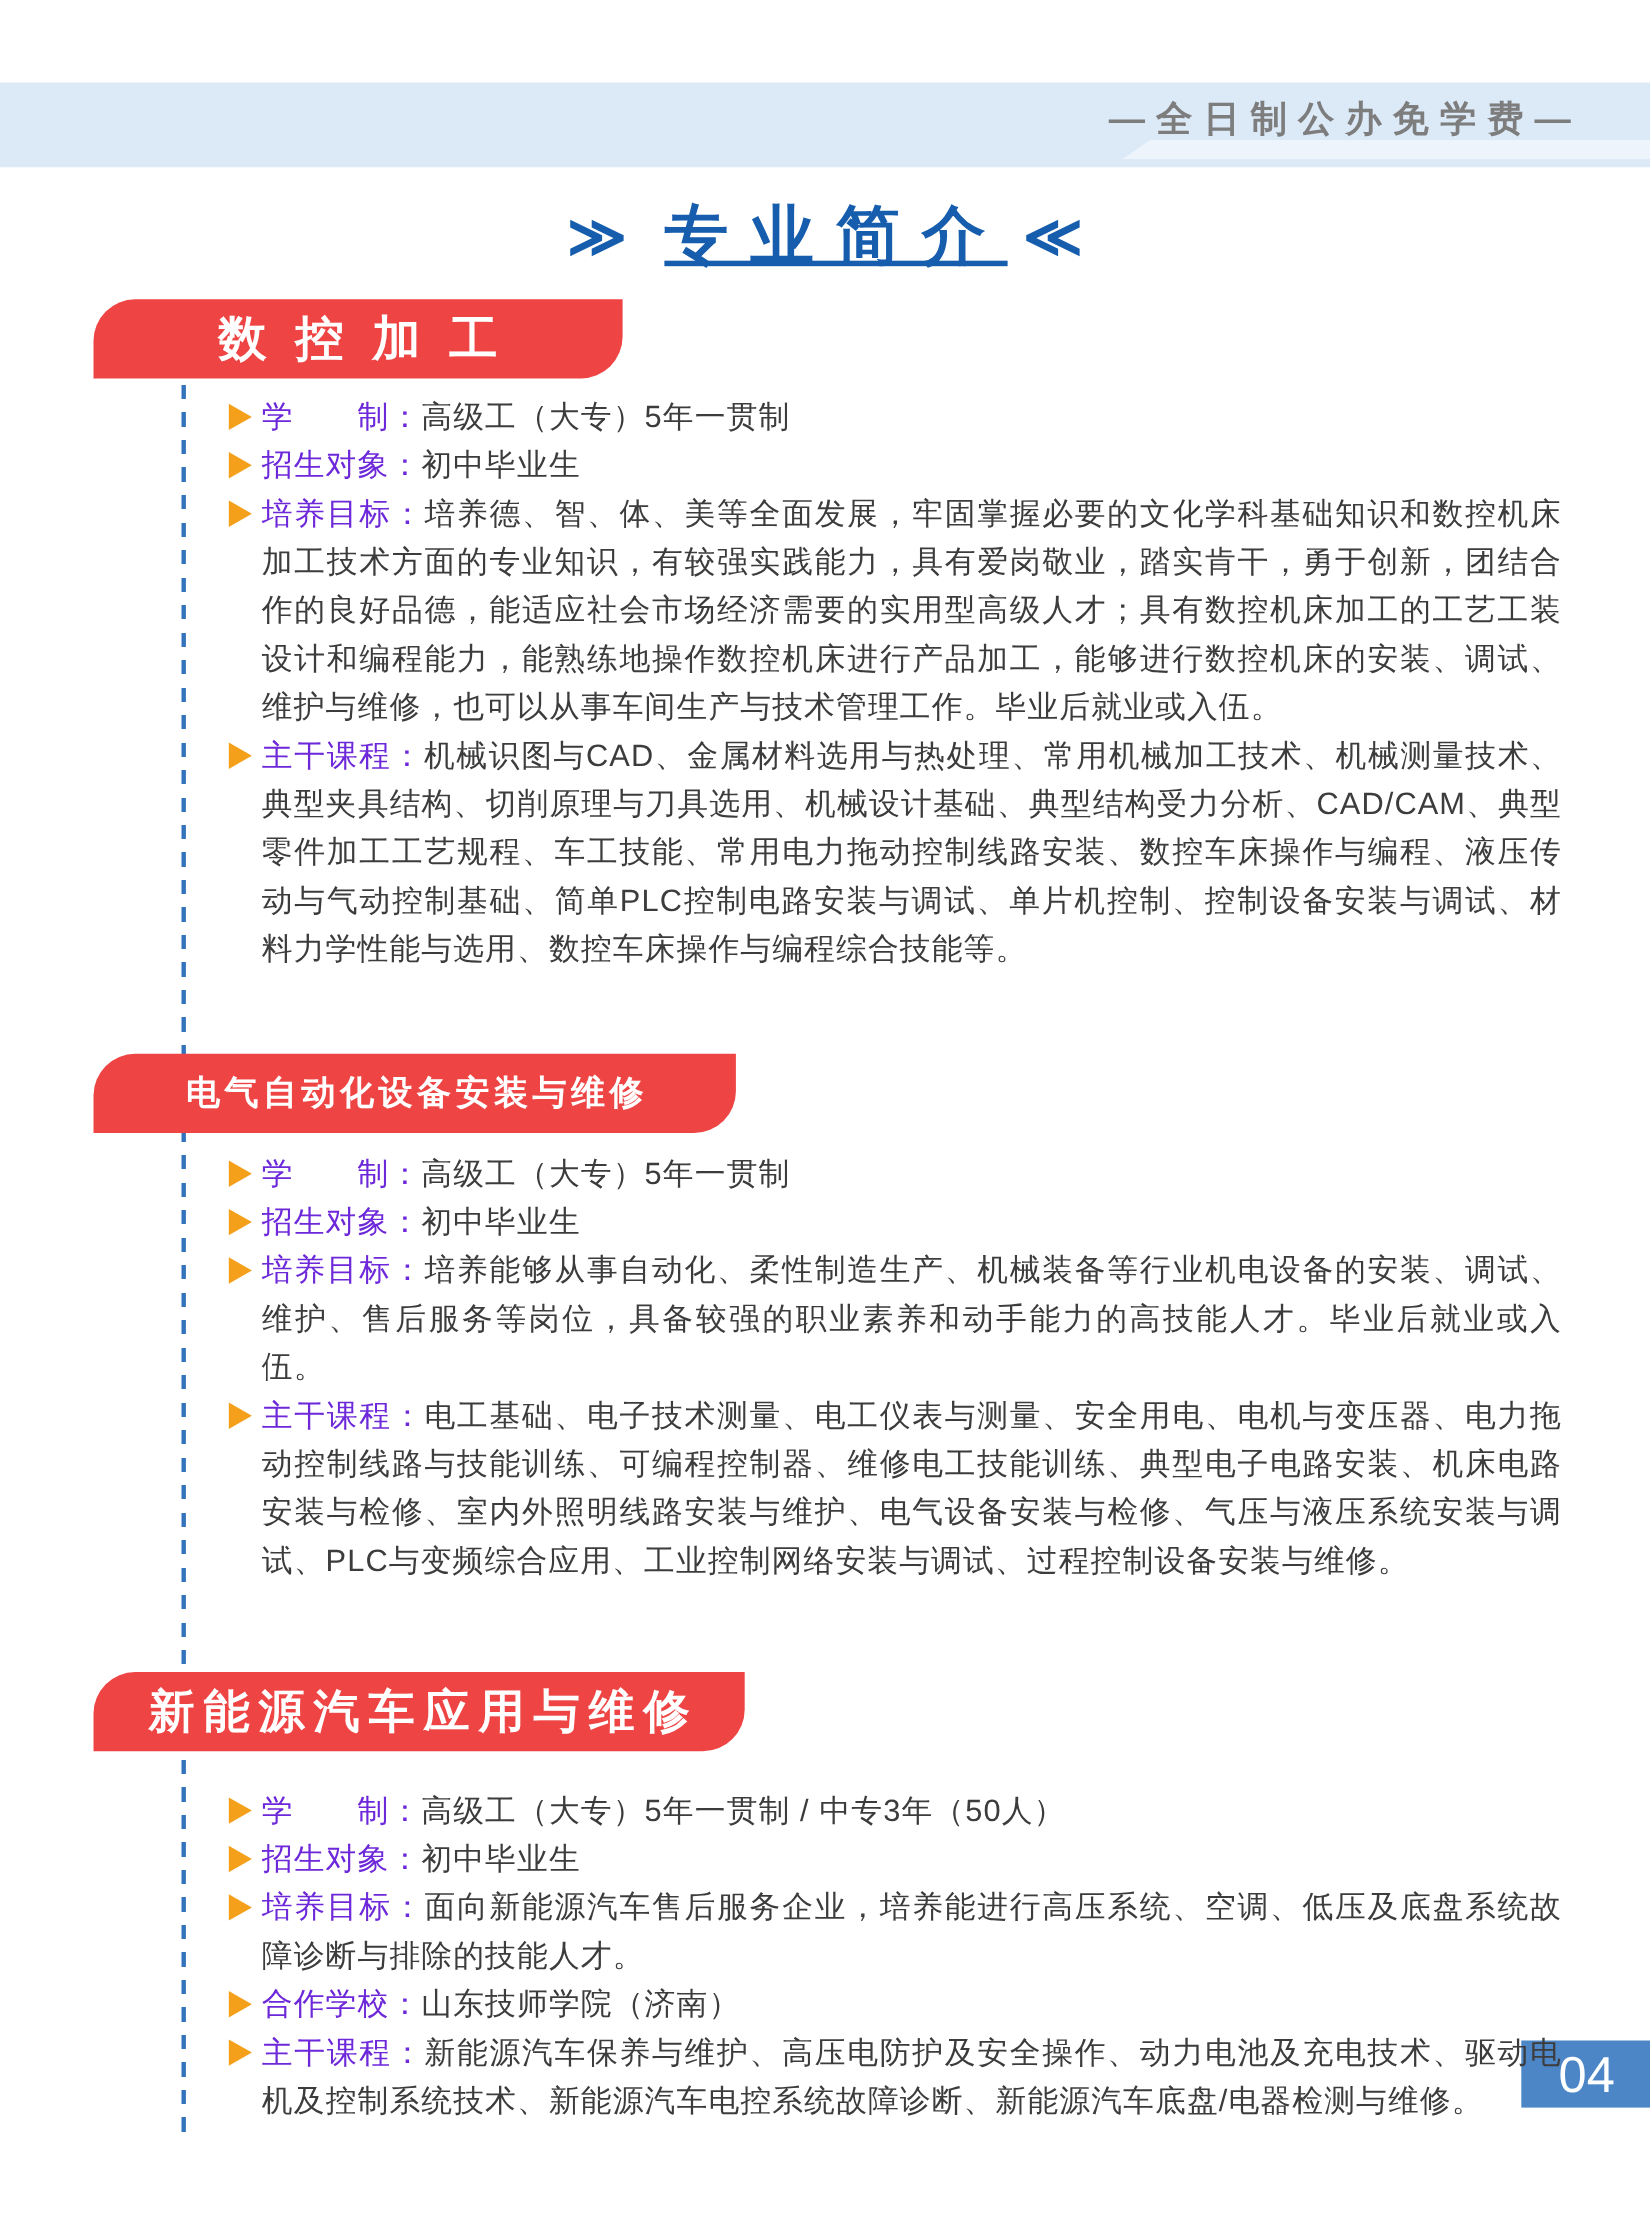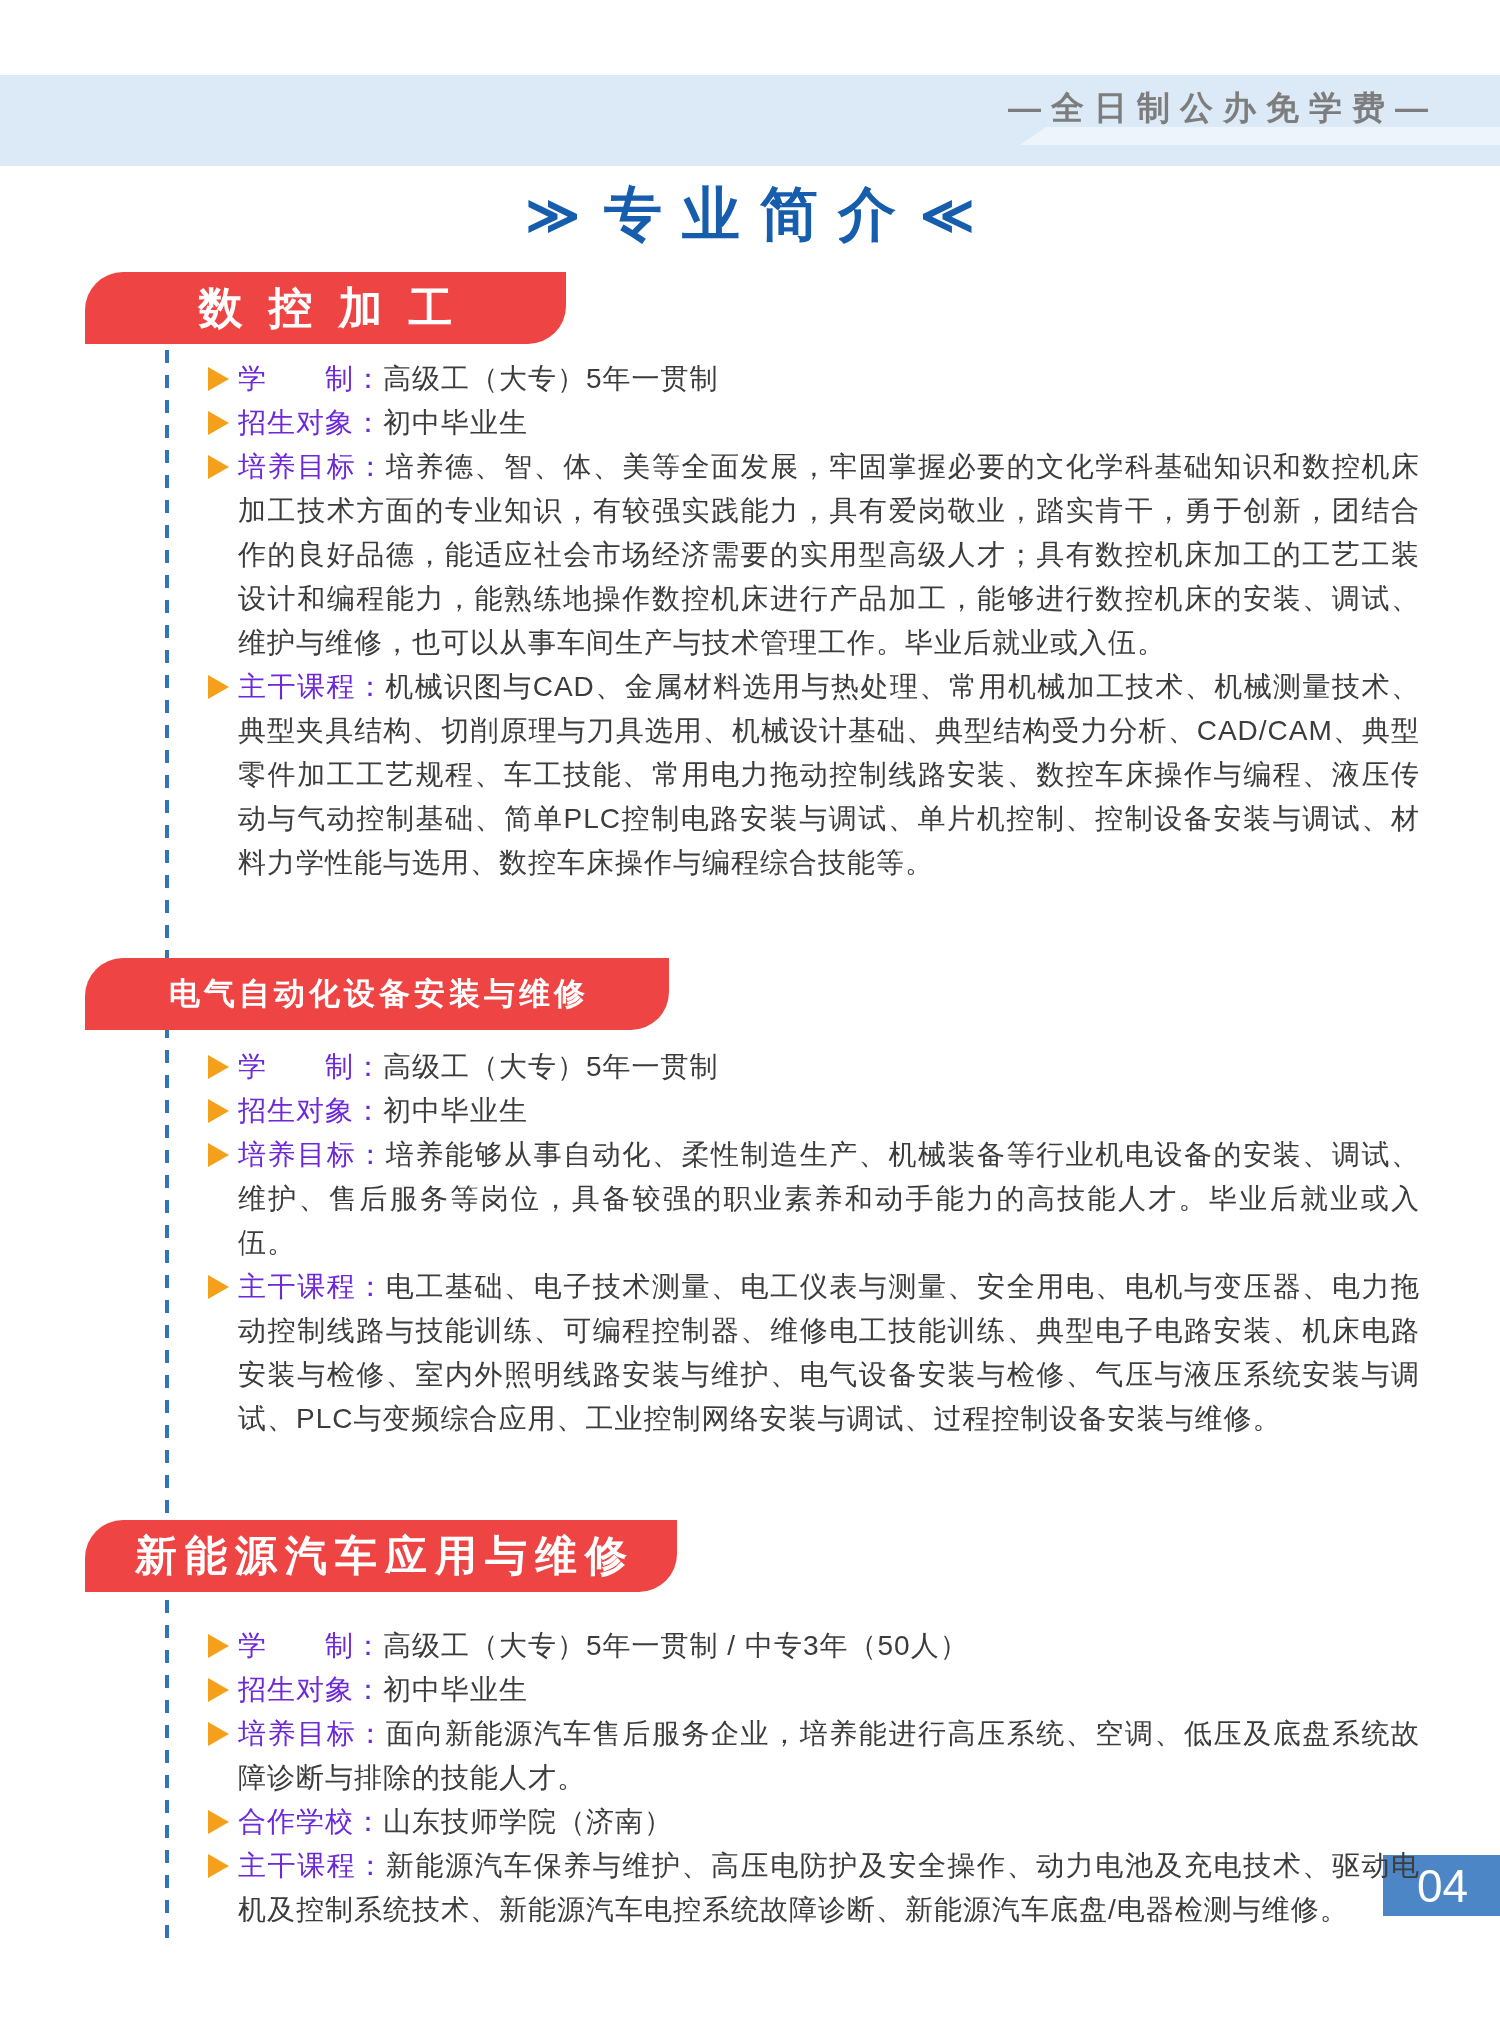--- a/index.html
+++ b/index.html
@@ -1,31 +1,31 @@
 <!DOCTYPE html>
 <html><head>
 <meta charset="utf-8">
 <style>
   html,body{margin:0;padding:0;background:#fff;}
   .page{position:relative;width:1500px;height:2036px;background:#ffffff;overflow:hidden;
         font-family:"Liberation Sans","DejaVu Sans",sans-serif;}
 
   
-  .topband{position:absolute;left:0;top:75px;width:1500px;height:91px;background:#dce9f7;}
+  .topband{position:absolute;left:0;top:75px;width:1500px;height:77px;background:#dce9f7;}
   .topband-text{position:absolute;right:62px;top:11px;font-size:33px;letter-spacing:10px;
         color:#7d7d7d;font-weight:bold;white-space:nowrap;}
   .topband-strip{position:absolute;right:0;top:52px;width:480px;height:18px;background:#edf4fb;
         clip-path:polygon(26px 0,100% 0,100% 100%,0 100%);}
 
   
   .title-row{position:absolute;left:0;top:172px;width:1500px;height:86px;display:flex;
         align-items:center;justify-content:center;color:#165dad;
         font-family:"Liberation Serif","DejaVu Serif",serif;font-weight:bold;}
   .title-mark{font-size:52px;}
-  .title-text{font-size:58px;letter-spacing:20px;padding-left:20px;margin:0 4px;}
+  .title-text{font-size:58px;letter-spacing:20px;padding-left:20px;margin:0 14px;text-decoration:underline;}
 
   
   .dashline{position:absolute;left:165px;top:350px;width:4px;height:1600px;z-index:1;
         background:repeating-linear-gradient(to bottom,#3273bc 0 13px,transparent 13px 25px);}
 
   
   .banner{position:absolute;left:85px;height:72px;background:#ef4444;color:#ffffff;
         border-radius:38px 0 38px 0;display:flex;align-items:center;justify-content:center;
         font-family:"Liberation Serif","DejaVu Serif",serif;font-weight:bold;z-index:2;}
   .banner.b1{top:272px;width:455px;font-size:44px;letter-spacing:26px;padding-left:26px;}

